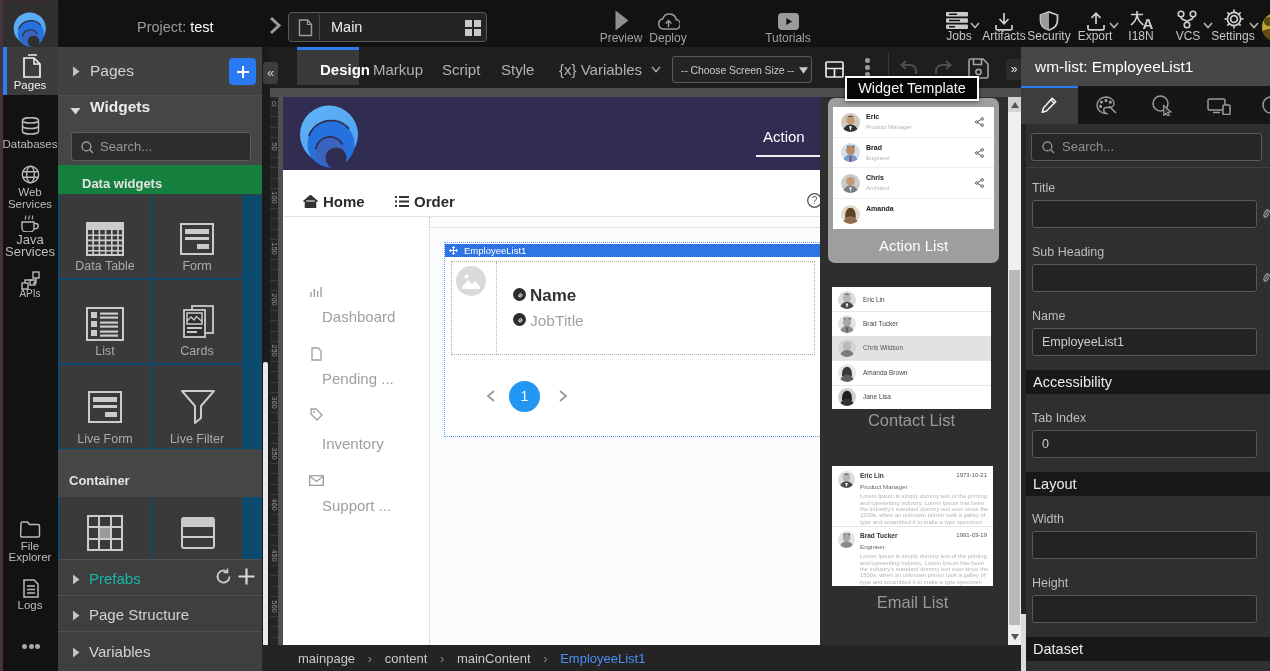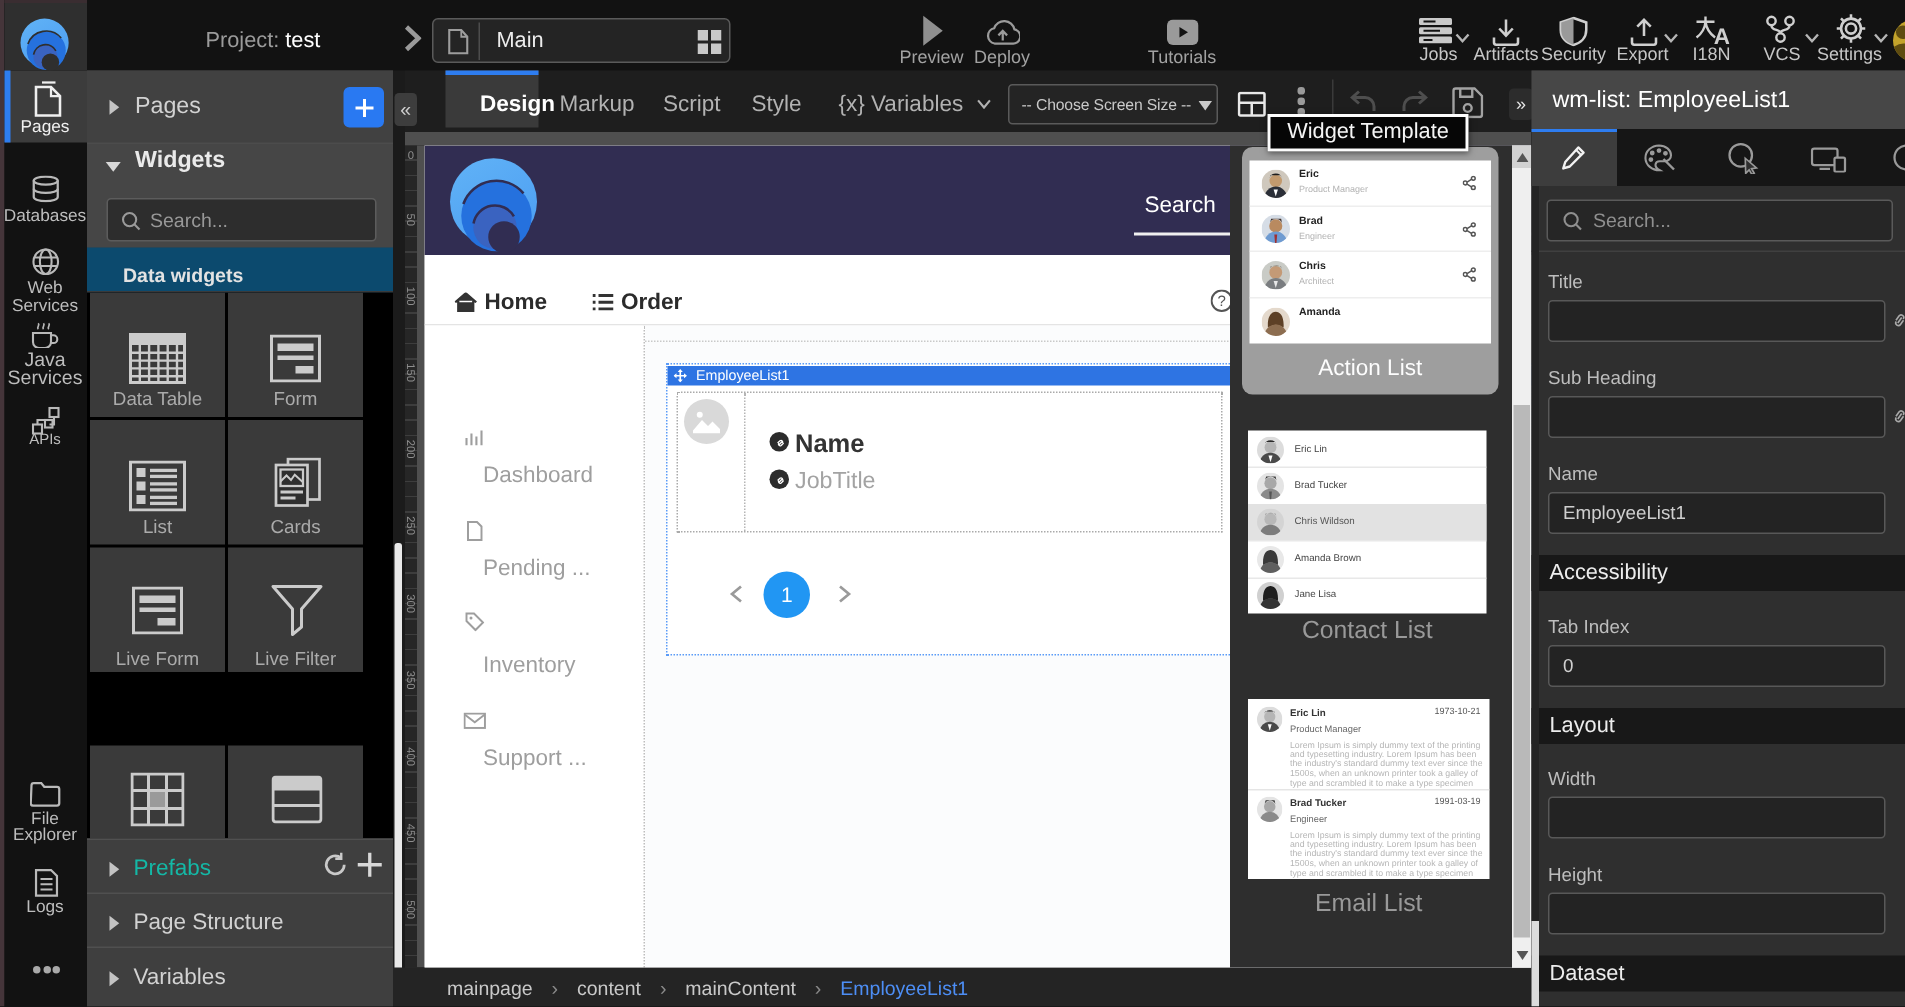--- a/index.html
+++ b/index.html
@@ -221,24 +221,24 @@
   </svg>
 <div class="ab" style="left:90px;top:98px;font-size:15.5px;color:#eaeaea;font-weight:bold">Widgets</div>
 <div class="ab" style="left:58px;top:128px;width:204px;height:37px;background:#464646"></div>
 <div class="ab" style="left:71px;top:132px;width:180px;height:29px;background:#2d2d2d;border:1px solid #5c5c5c;border-radius:3px">
 <svg class="ab" style="left:9px;top:8px" width="13" height="13" viewBox="0 0 13 13">
       <circle cx="5.4" cy="5.4" r="4.4" stroke="#9a9a9a" stroke-width="1.4" fill="none"></circle>
       <path d="M8.7 8.7 L12 12" stroke="#9a9a9a" stroke-width="1.4"></path>
     </svg>
 <div class="ab" style="left:28px;top:6px;font-size:13px;color:#989898">Search...</div>
 </div>
-<div class="ab" style="left:58px;top:165px;width:204px;height:30px;background:#0c4a6e;border-bottom:1px solid #3a3a3a">
+<div class="ab" style="left:58px;top:165px;width:204px;height:30px;background:#15803d;border-bottom:1px solid #3a3a3a">
     <div class="ab" style="left:24px;top:11px;font-size:13px;font-weight:bold;color:#e3e3e3">Data widgets</div>
   </div>
-<div class="ab" style="left:58px;top:195px;width:204px;height:364px;background:#000000;overflow:hidden">
+<div class="ab" style="left:58px;top:195px;width:204px;height:364px;background:#0c4a6e;overflow:hidden">
 <div class="ab" style="left:2px;top:0;width:90px;height:83px;background:#3a3a3a"></div>
     <div class="ab" style="left:94px;top:0;width:90px;height:83px;background:#3a3a3a"></div>
 <div class="ab" style="left:2px;top:85px;width:90px;height:83px;background:#3a3a3a"></div>
     <div class="ab" style="left:94px;top:85px;width:90px;height:83px;background:#3a3a3a"></div>
 <div class="ab" style="left:2px;top:170px;width:90px;height:83px;background:#3a3a3a"></div>
     <div class="ab" style="left:94px;top:170px;width:90px;height:83px;background:#3a3a3a"></div>
 <svg class="ab" style="left:28px;top:27px" width="38" height="34" viewBox="0 0 38 34">
       <rect x="1" y="1" width="36" height="32" stroke="#cbcbcb" stroke-width="2" fill="none"></rect>
       <rect x="1" y="1" width="36" height="7" fill="#cbcbcb"></rect>
       <g stroke="#cbcbcb" stroke-width="1.6">
@@ -282,20 +282,23 @@
       <rect x="1" y="1" width="32" height="30" stroke="#cbcbcb" stroke-width="2" fill="none"></rect>
       <rect x="5" y="6" width="24" height="5" fill="#cbcbcb"></rect>
       <rect x="5" y="14" width="24" height="3" fill="#cbcbcb"></rect>
       <rect x="17" y="21" width="12" height="5" fill="#cbcbcb"></rect>
     </svg>
 <div class="ab" style="left:47px;top:237px;font-size:12.5px;color:#ababab;transform:translateX(-50%)">Live Form</div>
 <svg class="ab" style="left:122px;top:194px" width="36" height="36" viewBox="0 0 36 36">
       <path d="M2 2 h32 l-13 15 v12 l-6 5 v-17 z" stroke="#cbcbcb" stroke-width="2" fill="none" stroke-linejoin="round"></path>
     </svg>
 <div class="ab" style="left:139px;top:237px;font-size:12.5px;color:#ababab;transform:translateX(-50%)">Live Filter</div>
+<div class="ab" style="left:0;top:254px;width:204px;height:48px;background:#464646">
+      <div class="ab" style="left:11px;top:24px;font-size:13px;font-weight:bold;color:#e3e3e3">Container</div>
+    </div>
 <div class="ab" style="left:2px;top:302px;width:90px;height:62px;background:#3a3a3a"></div>
     <div class="ab" style="left:94px;top:302px;width:90px;height:62px;background:#3a3a3a"></div>
 <svg class="ab" style="left:29px;top:320px" width="36" height="36" viewBox="0 0 36 36">
       <rect x="1" y="1" width="34" height="34" stroke="#cbcbcb" stroke-width="2" fill="none"></rect>
       <path d="M12 1 V35 M24 1 V35 M1 12 H35 M1 24 H35" stroke="#cbcbcb" stroke-width="2"></path>
       <rect x="13" y="13" width="10" height="10" fill="#9a9a9a"></rect>
     </svg>
 <svg class="ab" style="left:123px;top:322px" width="34" height="32" viewBox="0 0 34 32">
       <rect x="1" y="1" width="32" height="30" rx="2" stroke="#cbcbcb" stroke-width="2" fill="none"></rect>
       <rect x="1" y="1" width="32" height="9" fill="#cbcbcb"></rect>
@@ -390,21 +393,21 @@
           <stop offset="1" stop-color="#4d9ef2"></stop>
         </linearGradient>
       </defs>
       <circle cx="30" cy="31.5" r="29" fill="url(#cw)"></circle>
       <circle cx="32" cy="41" r="23.5" fill="#2571de"></circle>
       <path d="M9.9 33 A23.5 23.5 0 0 1 50 25.9" stroke="#312d52" stroke-width="1.7" fill="none"></path>
       <circle cx="31" cy="48.5" r="14.5" fill="#3a63c0"></circle>
       <path d="M16.7 46 A14.5 14.5 0 0 1 43.6 41.3" stroke="#312d52" stroke-width="1.7" fill="none"></path>
       <circle cx="37" cy="55" r="10.5" fill="#312d52"></circle>
     </svg>
- <div class="ab" style="left:480px;top:31px;font-size:15px;color:#fff">Search</div>
+ <div class="ab" style="left:480px;top:31px;font-size:15px;color:#fff">Action</div>
  <div class="ab" style="left:473px;top:58px;width:265px;height:2px;background:#f0f0f0"></div>
  <div class="ab" style="left:0;top:73px;width:738px;height:47px;background:#fff;border-bottom:1px solid #e4e4e4"></div>
  <svg class="ab" style="left:20px;top:98px" width="15" height="13" viewBox="0 0 15 13">
       <path d="M0.5 6.5 L7.5 0.5 L14.5 6.5 M2.5 5.5 V12.5 h10 V5.5" fill="#333" stroke="#333" stroke-width="1.5"></path>
     </svg>
  <div class="ab" style="left:40px;top:96px;font-size:15px;color:#2b2b2b;font-weight:bold">Home</div>
  <svg class="ab" style="left:112px;top:99px" width="14" height="11" viewBox="0 0 14 11">
       <g fill="#333">
         <rect x="0" y="0" width="2" height="2"></rect>
         <rect x="4" y="0" width="10" height="2"></rect>

